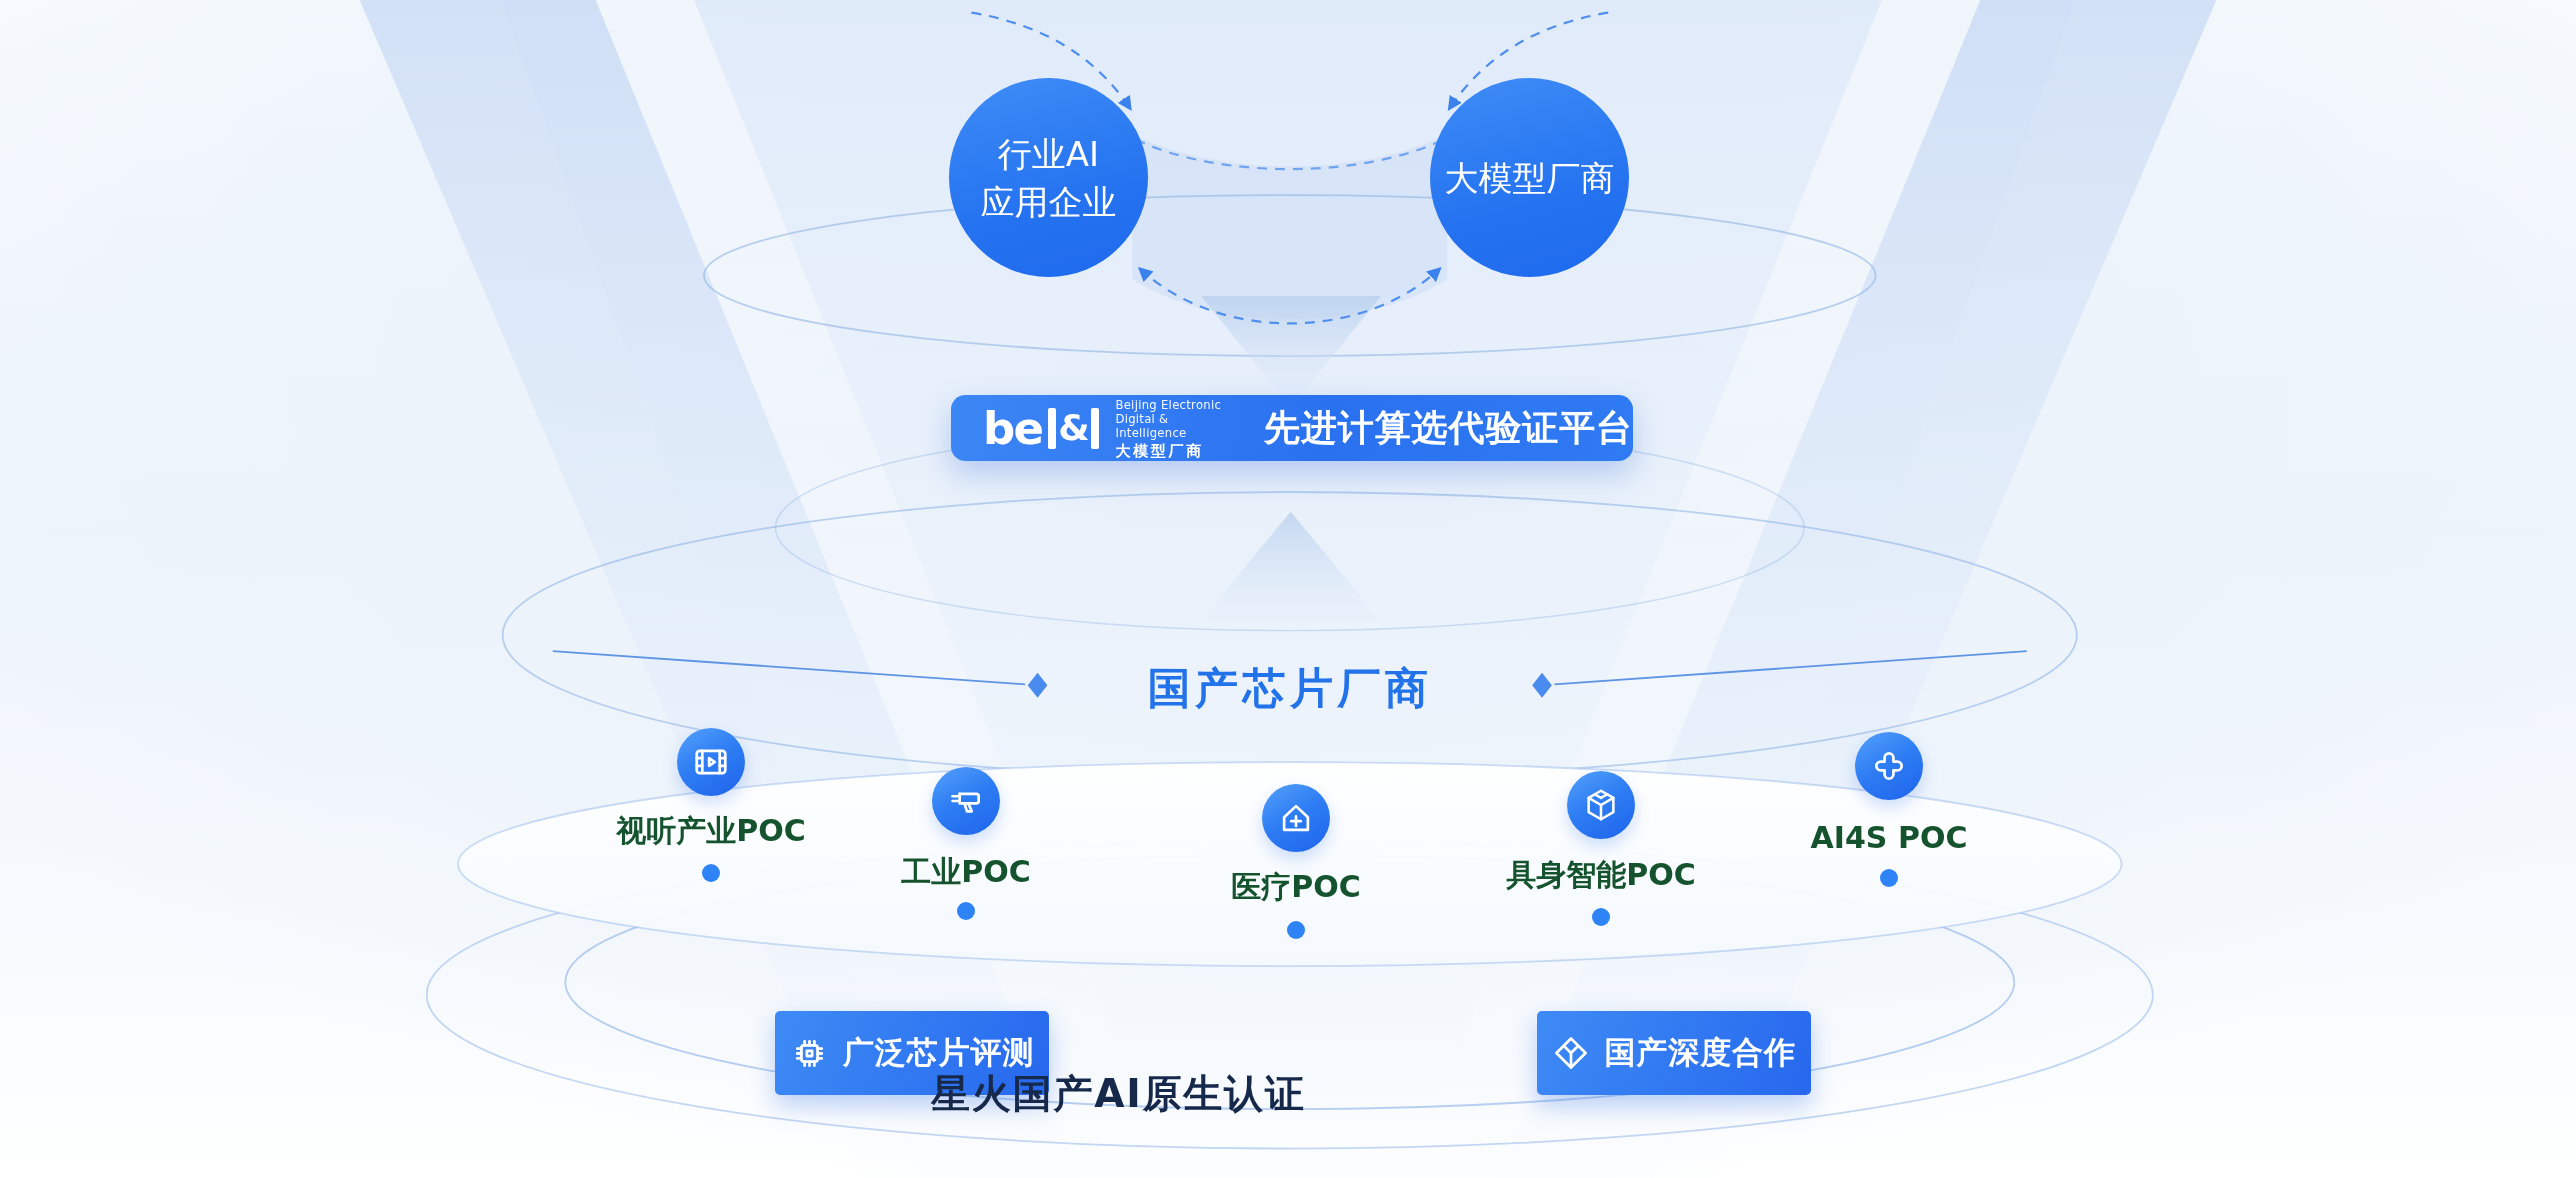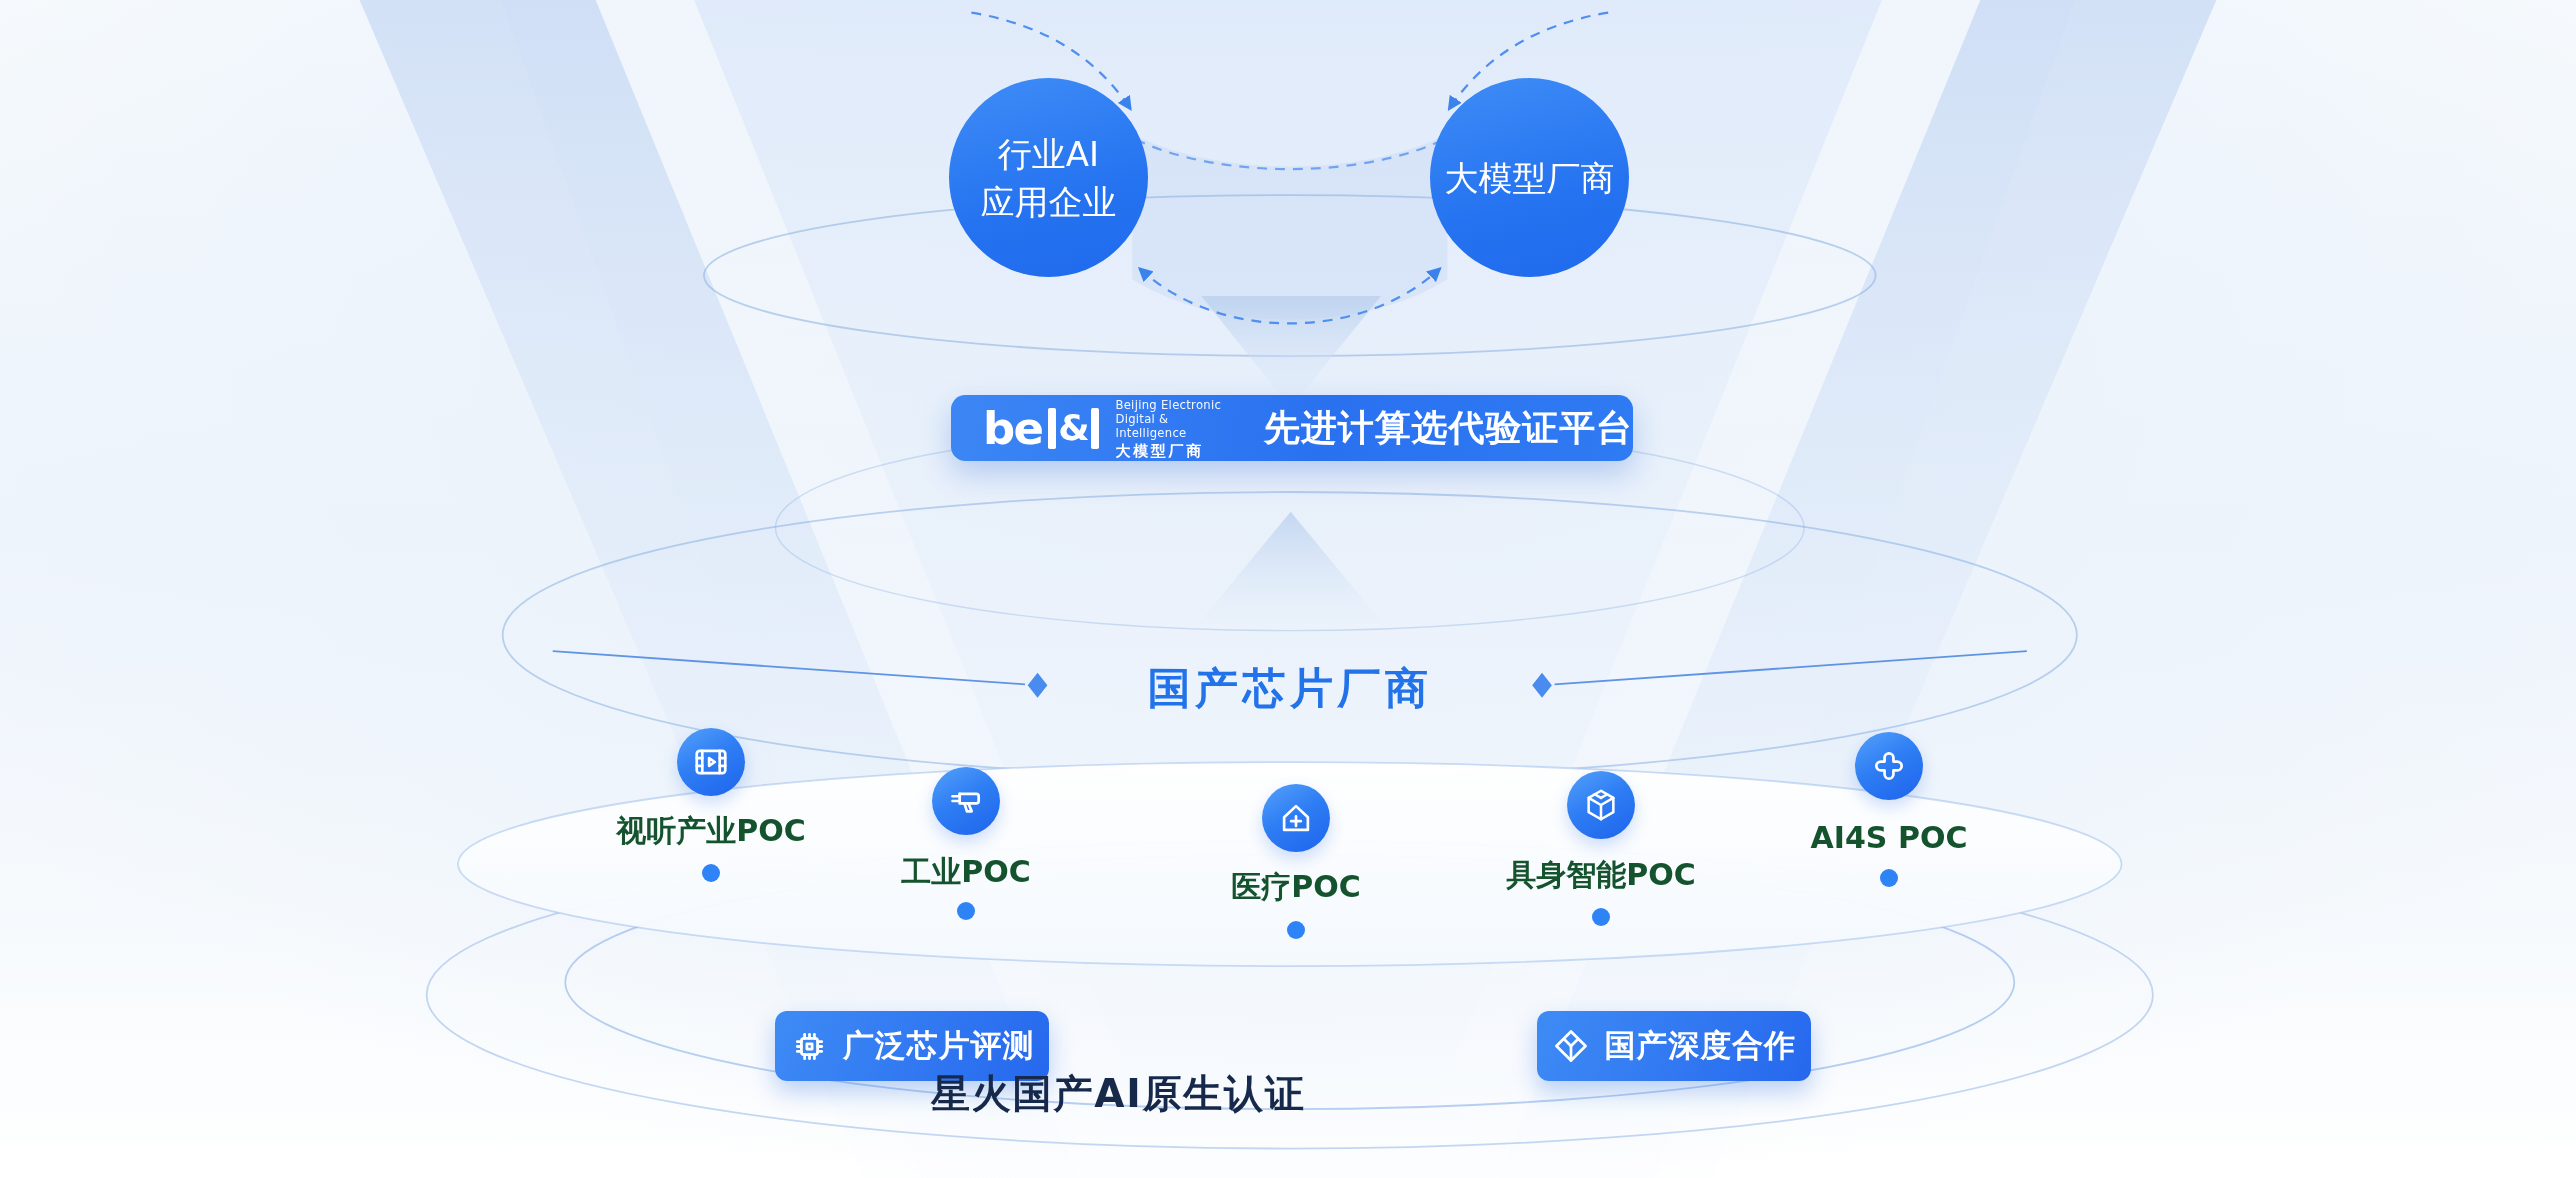--- a/index.html
+++ b/index.html
@@ -54,21 +54,21 @@
     box-shadow:0 7.2px 16px rgba(40,110,230,.22);
   }
   .poc-label{
     z-index:5;width:322px;text-align:center;font-size:30px;font-weight:700;
     color:#14532d;line-height:39px;white-space:nowrap;
   }
   .poc-dot{z-index:5;width:18px;height:18px;border-radius:50%;background:#2E83F6;}
 
   
   .pill-btn{
-    z-index:5;width:274px;height:70px;border-radius:12px;border:none;cursor:pointer;
+    z-index:5;width:274px;height:84px;border-radius:5px;border:none;cursor:pointer;
     background:linear-gradient(115deg,#3e8bf5 0%,#2668ee 100%);
     box-shadow:0 10.7px 23px rgba(44,108,228,.30);
     display:flex;align-items:center;justify-content:center;gap:14.3px;color:#fff;
     font-family:inherit;font-size:31px;font-weight:600;letter-spacing:0.9px;
   }
   #btn-chip-eval{left:775px;top:1011px;}
   #btn-coop{left:1537px;top:1011px;}
   #cert-label{
     z-index:5;left:931px;top:1070px;width:716px;text-align:left;
     font-size:39px;font-weight:700;color:#16294B;letter-spacing:1.8px;line-height:47px;

